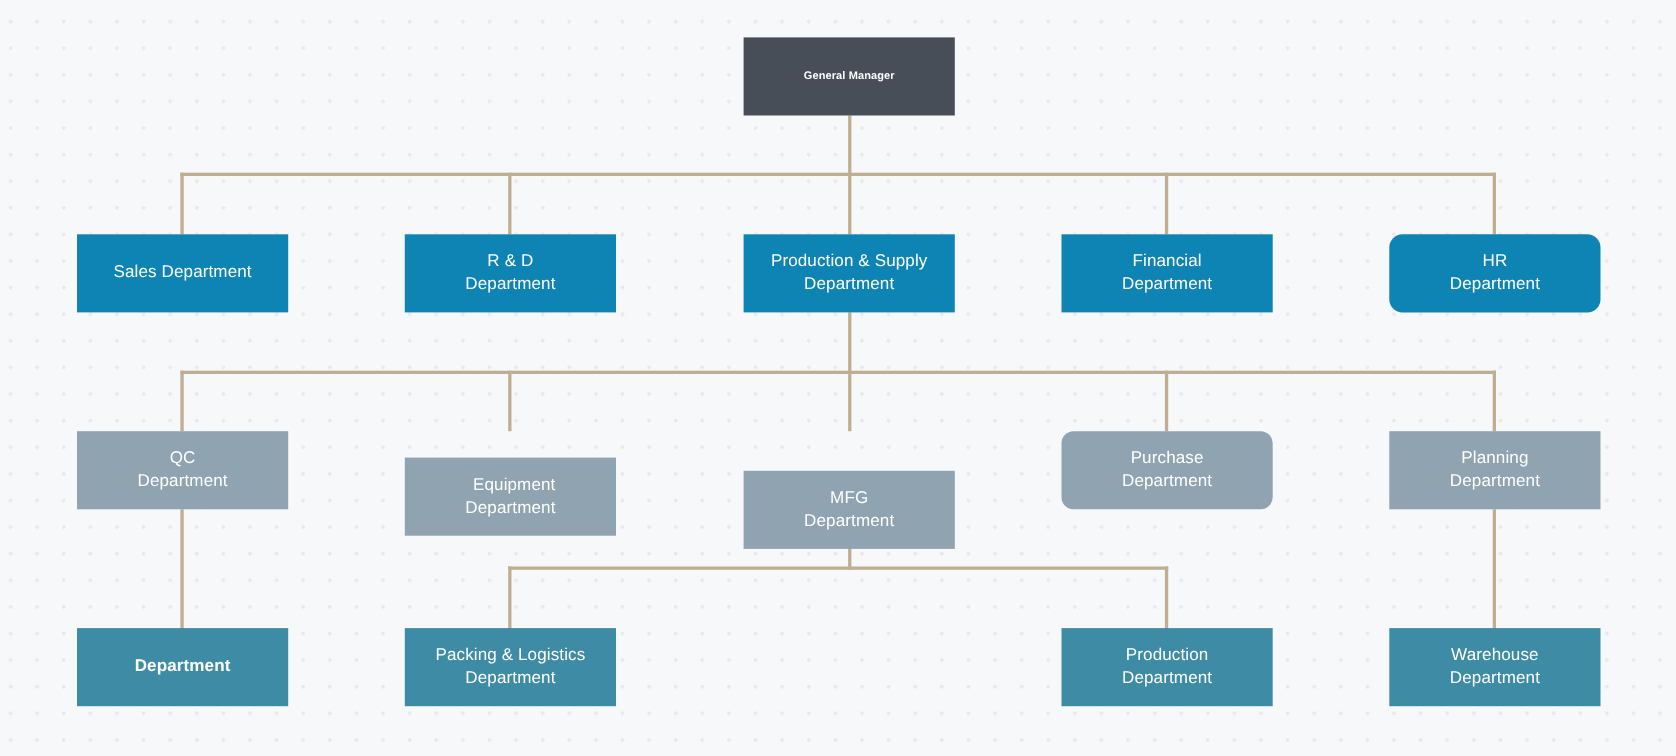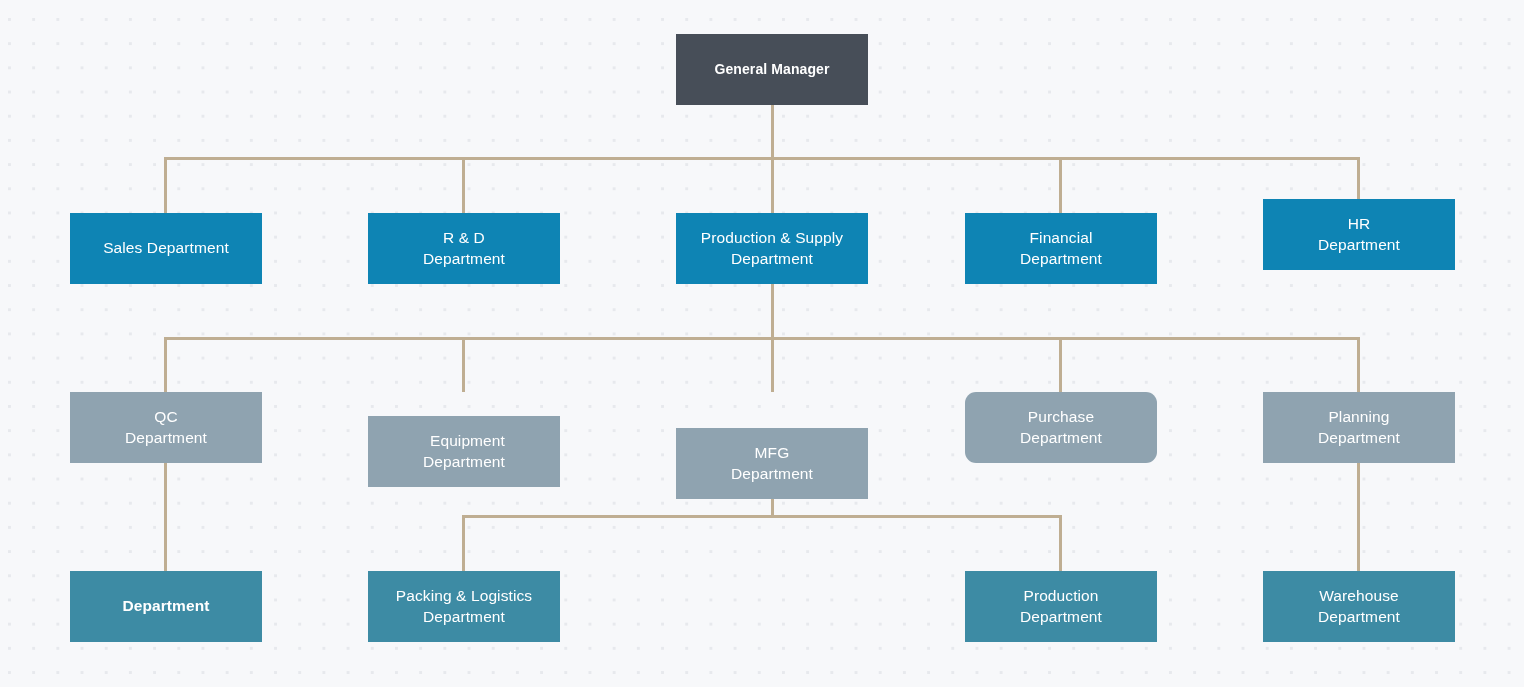--- a/index.html
+++ b/index.html
@@ -48,21 +48,21 @@
     padding: 2px 6px;
     z-index: 3;
   }
   .node-label {
     display: block;
     white-space: pre-line;
   }
 
   .lvl-root {
     background-color: #474e58;
-    font-size: 14px;
+    font-size: 10px;
     font-weight: bold;
   }
   .lvl-blue {
     background-color: #0e84b4;
     font-size: 15.5px;
     font-weight: normal;
   }
   .lvl-gray {
     background-color: #8fa3b0;
     font-size: 15.5px;
@@ -119,21 +119,21 @@
 Department</span>
   </div>
   <div class="node lvl-blue" style="left:676px; top:213px; width:192px; height:71px;">
     <span class="node-label">Production &amp; Supply
 Department</span>
   </div>
   <div class="node lvl-blue" style="left:965px; top:213px; width:192px; height:71px;">
     <span class="node-label">Financial
 Department</span>
   </div>
-  <div class="node lvl-blue" style="left:1263px; top:199px; width:192px; height:71px;">
+  <div class="node lvl-blue" style="left:1263px; top:213px; width:192px; height:71px;border-radius:12px;">
     <span class="node-label">HR
 Department</span>
   </div>
 
   <div class="node lvl-gray" style="left:70px; top:392px; width:192px; height:71px;">
     <span class="node-label">QC
 Department</span>
   </div>
   <div class="node lvl-gray" style="left:368px; top:416px; width:192px; height:71px;text-align:right;">
     <span class="node-label">Equipment

